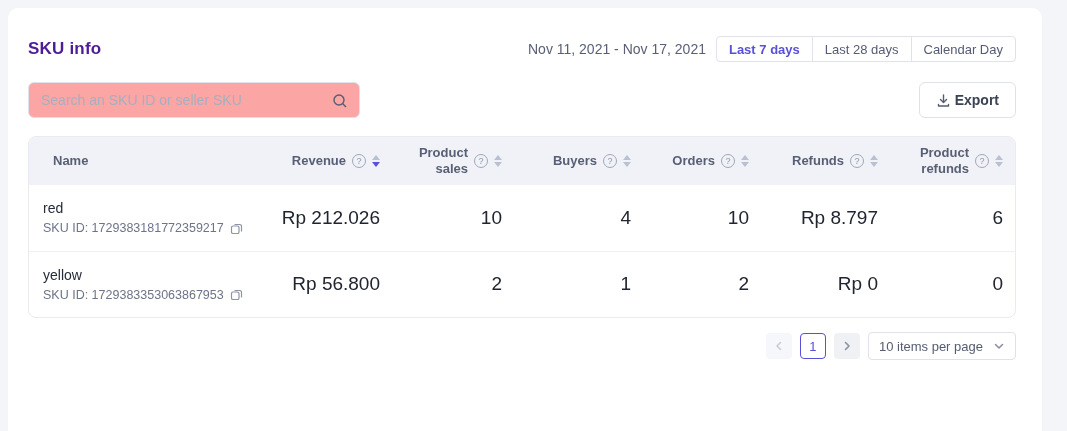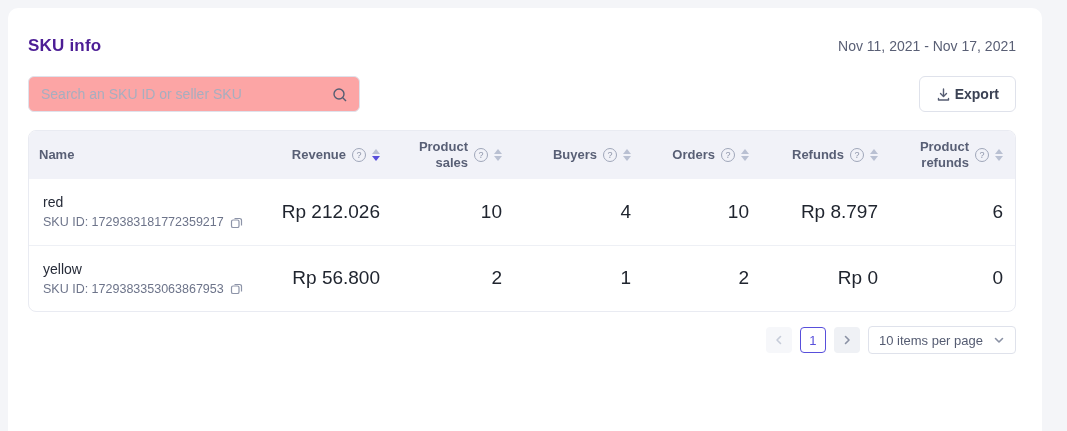--- a/index.html
+++ b/index.html
@@ -57,21 +57,21 @@
   
   .table-wrap {
     margin-top:18px; border:1px solid #e9ebf2; border-radius:8px; overflow:hidden;
   }
   table { width:100%; border-collapse:collapse; table-layout:fixed; }
   thead th { background:#f1f2f8; height:48px; font-weight:normal; }
   .th-inner {
     display:flex; align-items:center; justify-content:flex-end;
     gap:6px; padding-right:14px;
   }
-  .th-inner.left { justify-content:flex-start; padding-right:0; padding-left:10px; }
+  .th-inner.left { justify-content:flex-start; padding-right:0; padding-left:24px; }
   .th-label {
     font-size:13px; font-weight:700; color:#585f75; text-align:right; line-height:1.2;
   }
   .th-inner.left .th-label { text-align:left; }
   .info-icon {
     width:14px; height:14px; border:1px solid #a0a7ba; border-radius:50%;
     font-size:9px; color:#8e95aa; display:flex; align-items:center; justify-content:center;
     flex:0 0 auto; cursor:pointer; line-height:1;
   }
   .sort-icon { display:flex; flex-direction:column; gap:2px; flex:0 0 auto; cursor:pointer; }
@@ -116,20 +116,25 @@
 </style>
 </head>
 <body>
 
 <div class="card">
 
   <div class="top-row">
     <div class="page-title">SKU info</div>
     <div class="top-right">
       <span class="date-range">Nov 11, 2021 - Nov 17, 2021</span>
+      <div class="segmented">
+        <button class="seg-btn selected">Last 7 days</button>
+        <button class="seg-btn">Last 28 days</button>
+        <button class="seg-btn">Calendar Day</button>
+      </div>
     </div>
   </div>
 
   <div class="toolbar-row">
     <div class="search-box">
       <input type="text" placeholder="Search an SKU ID or seller SKU" style="">
       <svg class="search-icon" viewBox="0 0 16 16" fill="none" stroke="currentColor" stroke-width="1.4">
         <circle cx="7" cy="7" r="5"></circle>
         <line x1="10.8" y1="10.8" x2="14" y2="14"></line>
       </svg>

